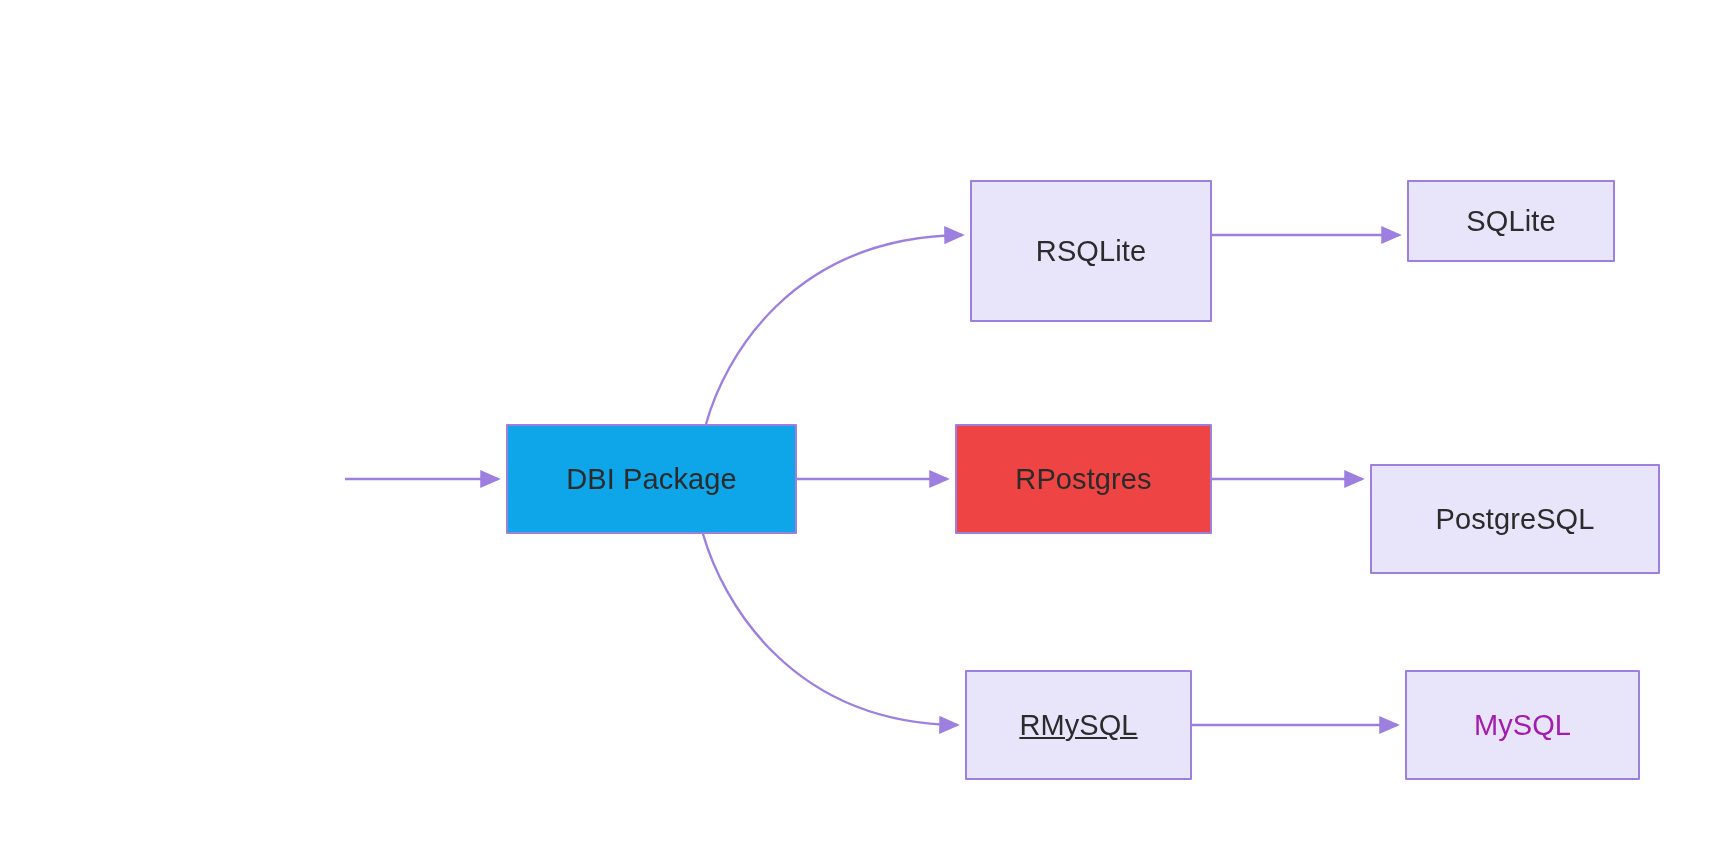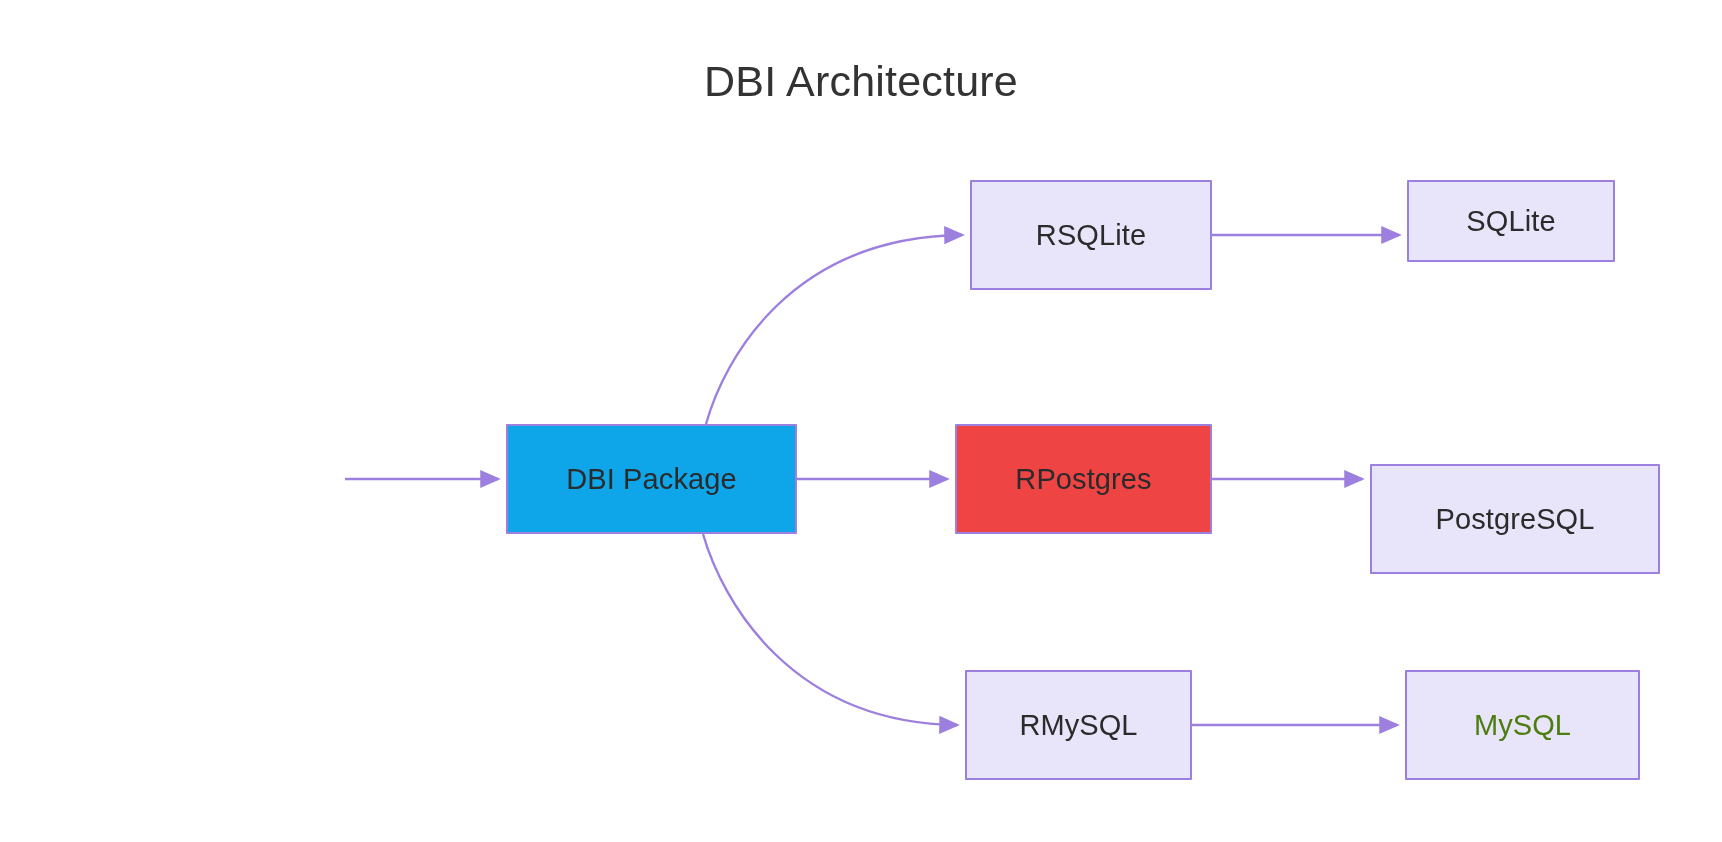--- a/index.html
+++ b/index.html
@@ -57,21 +57,20 @@
     display: block;
     text-align: center;
     white-space: nowrap;
   }
 </style>
 </head>
 <body>
 
 <div id="canvas" style="background: rgb(255, 255, 255);">
 
-  <div id="diagram-title" style="color: rgb(51, 51, 51);">DBI Architecture</div>
 
   <svg id="edge-layer" viewBox="0 0 1722 842" width="1722" height="842">
     <defs>
       <marker id="arrowhead" markerWidth="9" markerHeight="9" refX="7.4" refY="4.5" orient="auto" markerUnits="strokeWidth">
         <path d="M0,0.7 L8.6,4.5 L0,8.3 z" fill="#9d7fe0"></path>
       </marker>
     </defs>
 
     <path d="M345,479 L498,479" fill="none" stroke="#9d7fe0" stroke-width="2.4" marker-end="url(#arrowhead)"></path>
 
@@ -86,37 +85,37 @@
     <path d="M1212,479 L1362,479" fill="none" stroke="#9d7fe0" stroke-width="2.4" marker-end="url(#arrowhead)"></path>
 
     <path d="M1192,725 L1397,725" fill="none" stroke="#9d7fe0" stroke-width="2.4" marker-end="url(#arrowhead)"></path>
   </svg>
 
 
   <div class="node" id="node-dbi-package" style="left: 506px; top: 424px; width: 291px; height: 110px; background: #0ea5e9; border-color: rgb(157, 127, 224); color: rgb(43, 43, 43);">
     <span class="node-label">DBI Package</span>
   </div>
 
-  <div class="node" id="node-rsqlite" style="left: 970px; top: 180px; width: 242px; height: 110px; background: rgb(232, 229, 251); border-color: rgb(157, 127, 224); color: rgb(43, 43, 43);">
+  <div class="node" id="node-rsqlite" style="left: 970px; top: 180px; width: 242px; height: 142px; background: rgb(232, 229, 251); border-color: rgb(157, 127, 224); color: rgb(43, 43, 43);">
     <span class="node-label">RSQLite</span>
   </div>
 
   <div class="node" id="node-rpostgres" style="left: 955px; top: 424px; width: 257px; height: 110px; background: #ef4444; border-color: rgb(157, 127, 224); color: rgb(43, 43, 43);">
     <span class="node-label">RPostgres</span>
   </div>
 
-  <div class="node" id="node-rmysql" style="left: 965px; top: 670px; width: 227px; height: 110px; background: rgb(232, 229, 251); border-color: rgb(157, 127, 224); color: rgb(43, 43, 43);">
+  <div class="node" id="node-rmysql" style="left: 965px; top: 670px; width: 227px; height: 110px; background: rgb(232, 229, 251); border-color: rgb(157, 127, 224); color: rgb(43, 43, 43); text-decoration: underline;">
     <span class="node-label">RMySQL</span>
   </div>
 
   <div class="node" id="node-sqlite" style="left: 1407px; top: 180px; width: 208px; height: 82px; background: rgb(232, 229, 251); border-color: rgb(157, 127, 224); color: rgb(43, 43, 43);">
     <span class="node-label">SQLite</span>
   </div>
 
   <div class="node" id="node-postgresql" style="left: 1370px; top: 424px; width: 290px; height: 110px; background: rgb(232, 229, 251); border-color: rgb(157, 127, 224); color: rgb(43, 43, 43); margin-top: 40px;">
     <span class="node-label">PostgreSQL</span>
   </div>
 
-  <div class="node" id="node-mysql" style="left: 1405px; top: 670px; width: 235px; height: 110px; background: rgb(232, 229, 251); border-color: rgb(157, 127, 224); color: #4d7c0f;">
+  <div class="node" id="node-mysql" style="left: 1405px; top: 670px; width: 235px; height: 110px; background: rgb(232, 229, 251); border-color: rgb(157, 127, 224); color: #a21caf;">
     <span class="node-label">MySQL</span>
   </div>
 
 </div>
 
 </body></html>

